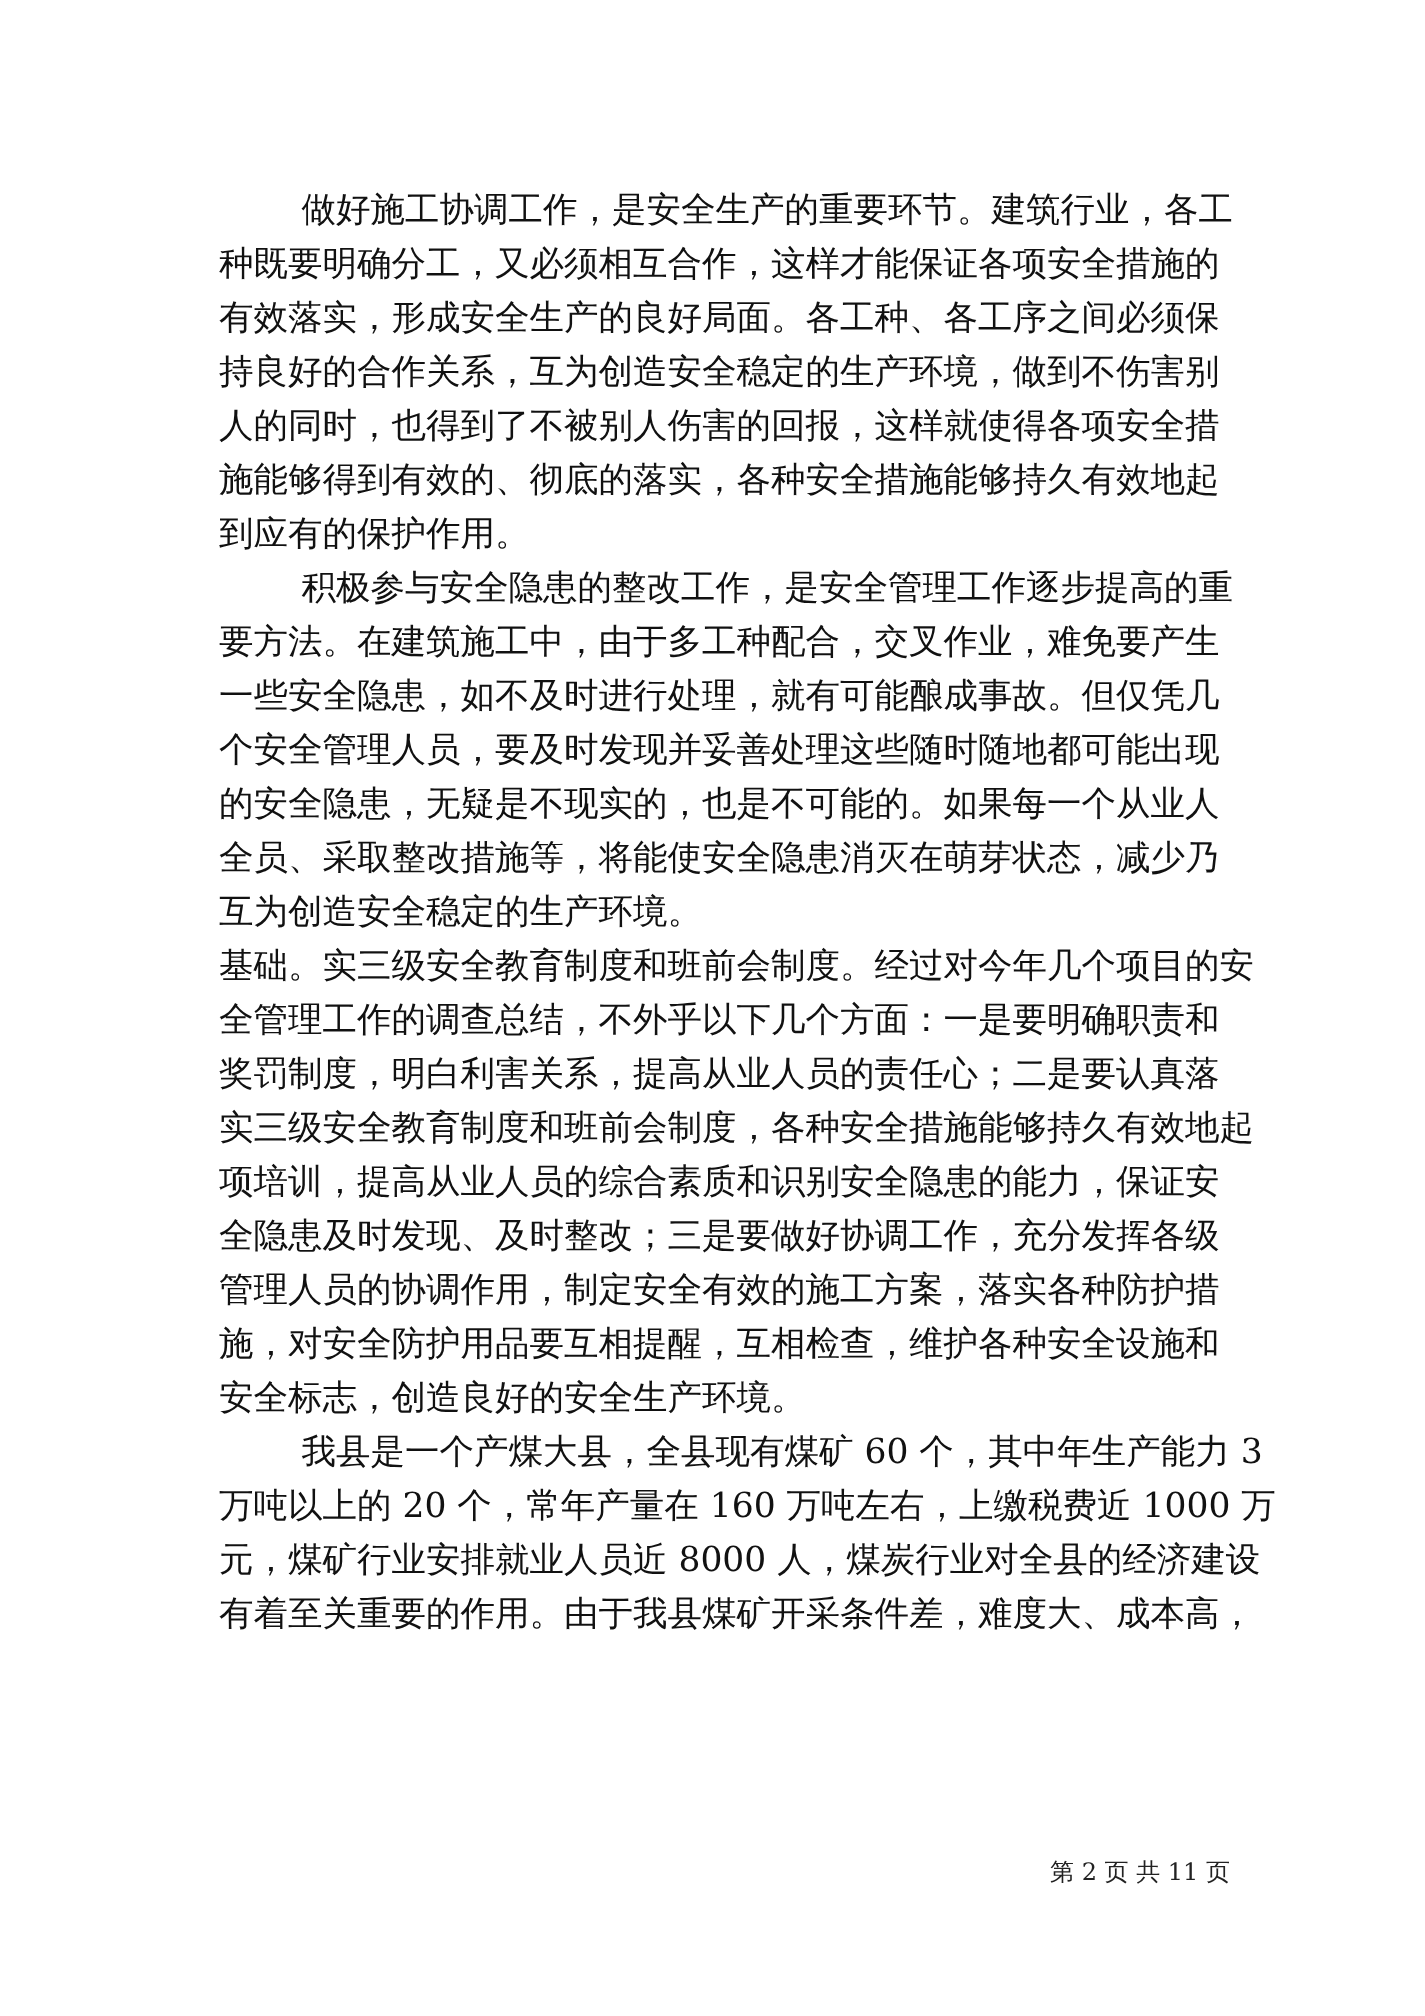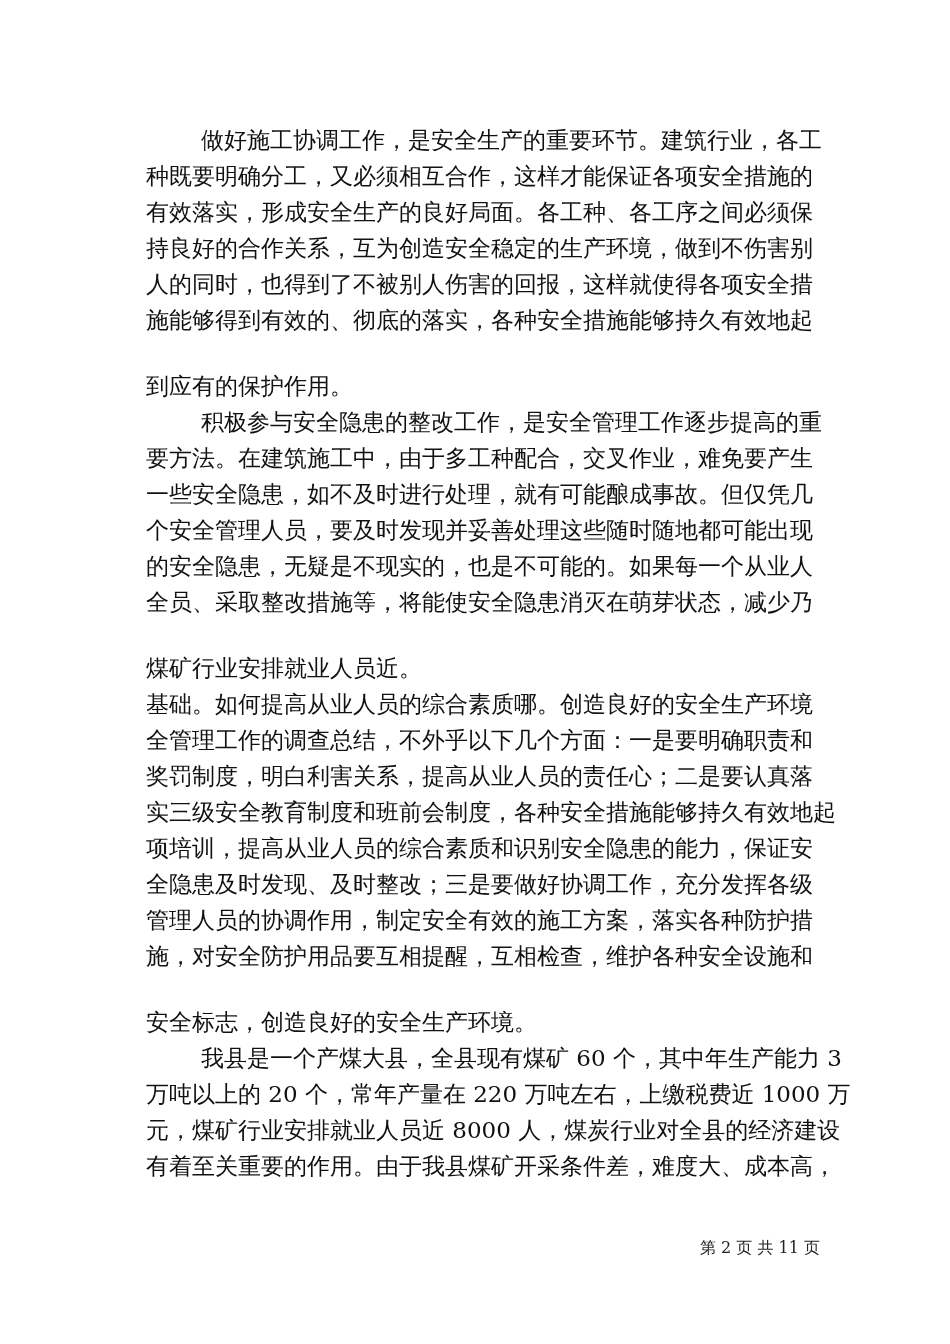--- a/index.html
+++ b/index.html
@@ -12,21 +12,21 @@
     position: absolute; left: 146px; top: 122px; width: 660px;
     font-family: "DejaVu Serif", "Liberation Serif", serif;
     font-size: 23px; color: #111111;
   }
   .line {
     display: block; height: 36px; line-height: 36px;
     text-align: justify; text-align-last: justify;
     white-space: nowrap; overflow: visible;
   }
   .line.indent { padding-left: 55px; }
-  .line.last { text-align-last: left; margin-top: 30px; }
+  .line.last { text-align-last: left; }
   .footer {
     position: absolute; left: 700px; top: 1238px; width: 120px;
     font-family: "DejaVu Serif", "Liberation Serif", serif;
     font-size: 16px; color: #222222; text-align: left;
   }
 </style>
 </head>
 <body>
 
 <div class="page">
@@ -39,33 +39,33 @@
     <span class="line">人的同时，也得到了不被别人伤害的回报，这样就使得各项安全措</span>
     <span class="line">施能够得到有效的、彻底的落实，各种安全措施能够持久有效地起</span>
     <span class="line last">到应有的保护作用。</span>
 
     <span class="line indent">积极参与安全隐患的整改工作，是安全管理工作逐步提高的重</span>
     <span class="line">要方法。在建筑施工中，由于多工种配合，交叉作业，难免要产生</span>
     <span class="line">一些安全隐患，如不及时进行处理，就有可能酿成事故。但仅凭几</span>
     <span class="line">个安全管理人员，要及时发现并妥善处理这些随时随地都可能出现</span>
     <span class="line">的安全隐患，无疑是不现实的，也是不可能的。如果每一个从业人</span>
     <span class="line">全员、采取整改措施等，将能使安全隐患消灭在萌芽状态，减少乃</span>
-    <span class="line last">煤矿行业安排就业人员近。</span>
+    <span class="line last">互为创造安全稳定的生产环境。</span>
 
-    <span class="line">基础。如何提高从业人员的综合素质哪。创造良好的安全生产环境</span>
+    <span class="line">基础。实三级安全教育制度和班前会制度。经过对今年几个项目的安</span>
     <span class="line">全管理工作的调查总结，不外乎以下几个方面：一是要明确职责和</span>
     <span class="line">奖罚制度，明白利害关系，提高从业人员的责任心；二是要认真落</span>
     <span class="line">实三级安全教育制度和班前会制度，各种安全措施能够持久有效地起</span>
     <span class="line">项培训，提高从业人员的综合素质和识别安全隐患的能力，保证安</span>
     <span class="line">全隐患及时发现、及时整改；三是要做好协调工作，充分发挥各级</span>
     <span class="line">管理人员的协调作用，制定安全有效的施工方案，落实各种防护措</span>
     <span class="line">施，对安全防护用品要互相提醒，互相检查，维护各种安全设施和</span>
     <span class="line last">安全标志，创造良好的安全生产环境。</span>
 
     <span class="line indent">我县是一个产煤大县，全县现有煤矿 60 个，其中年生产能力 3</span>
-    <span class="line">万吨以上的 20 个，常年产量在 220 万吨左右，上缴税费近 1000 万</span>
+    <span class="line">万吨以上的 20 个，常年产量在 160 万吨左右，上缴税费近 1000 万</span>
     <span class="line">元，煤矿行业安排就业人员近 8000 人，煤炭行业对全县的经济建设</span>
     <span class="line">有着至关重要的作用。由于我县煤矿开采条件差，难度大、成本高，</span>
 
   </div>
 
   <div class="footer">第 2 页 共 11 页</div>
 </div>
 
 </body></html>

